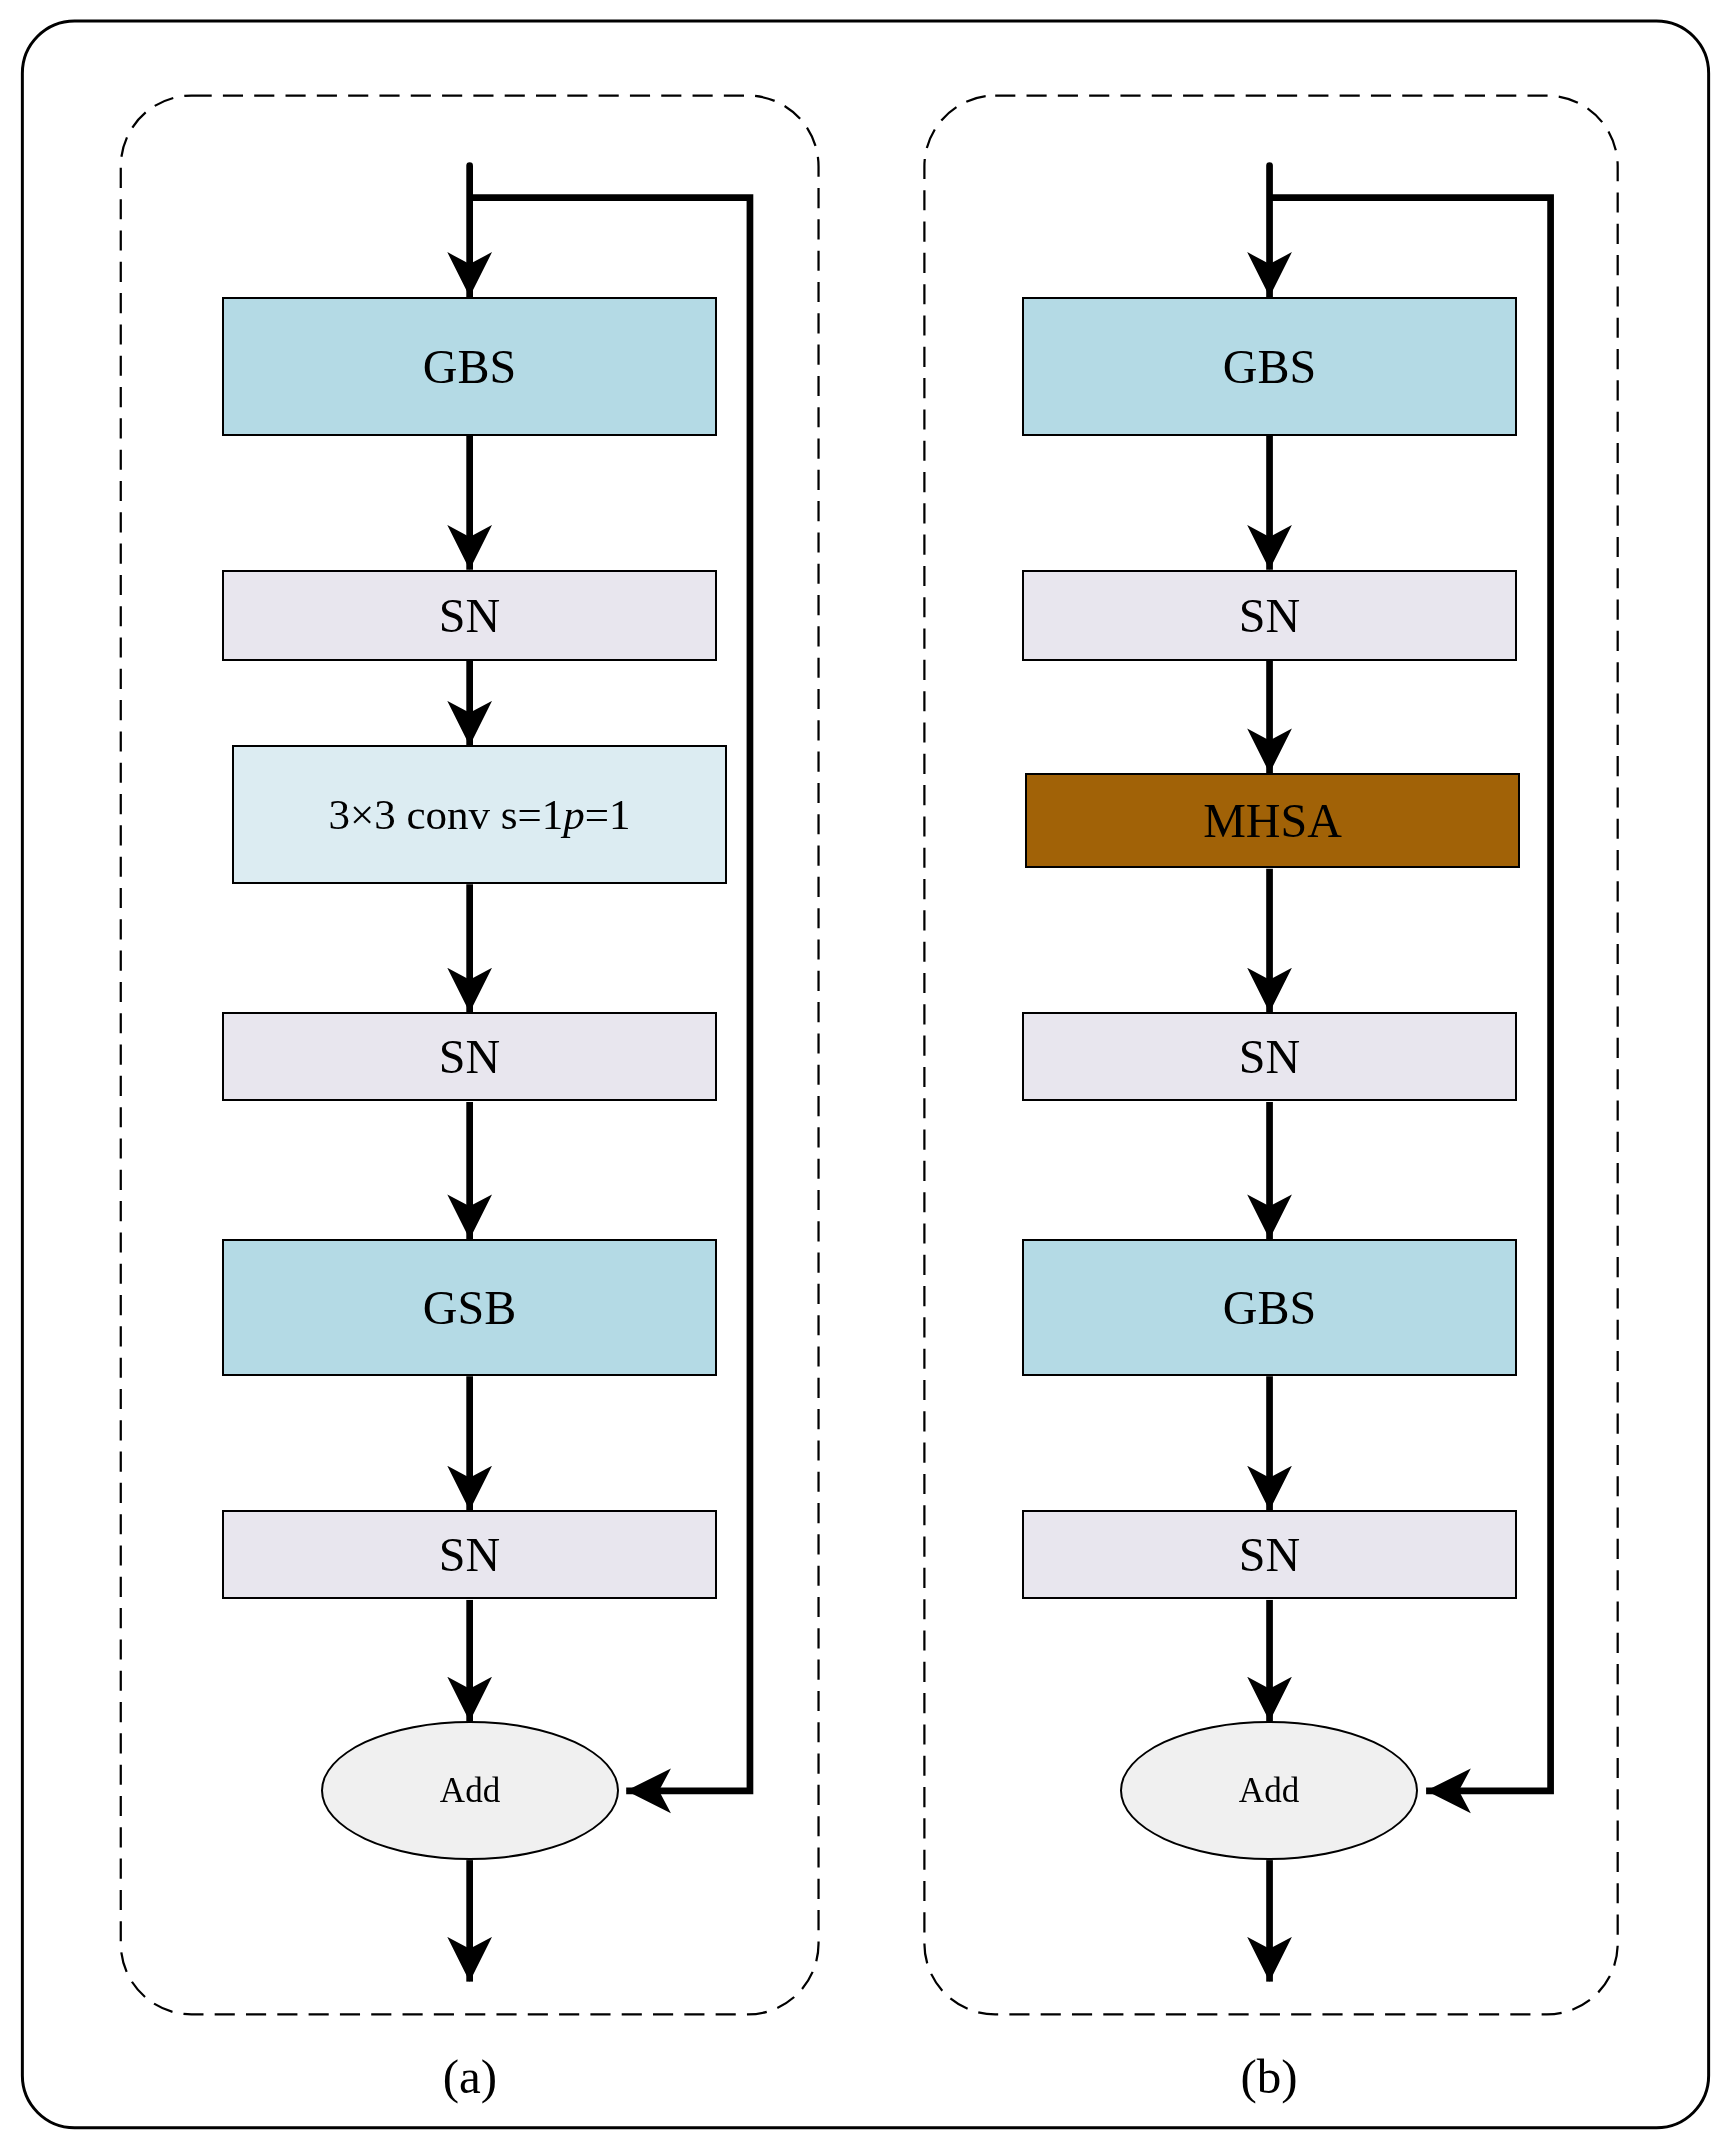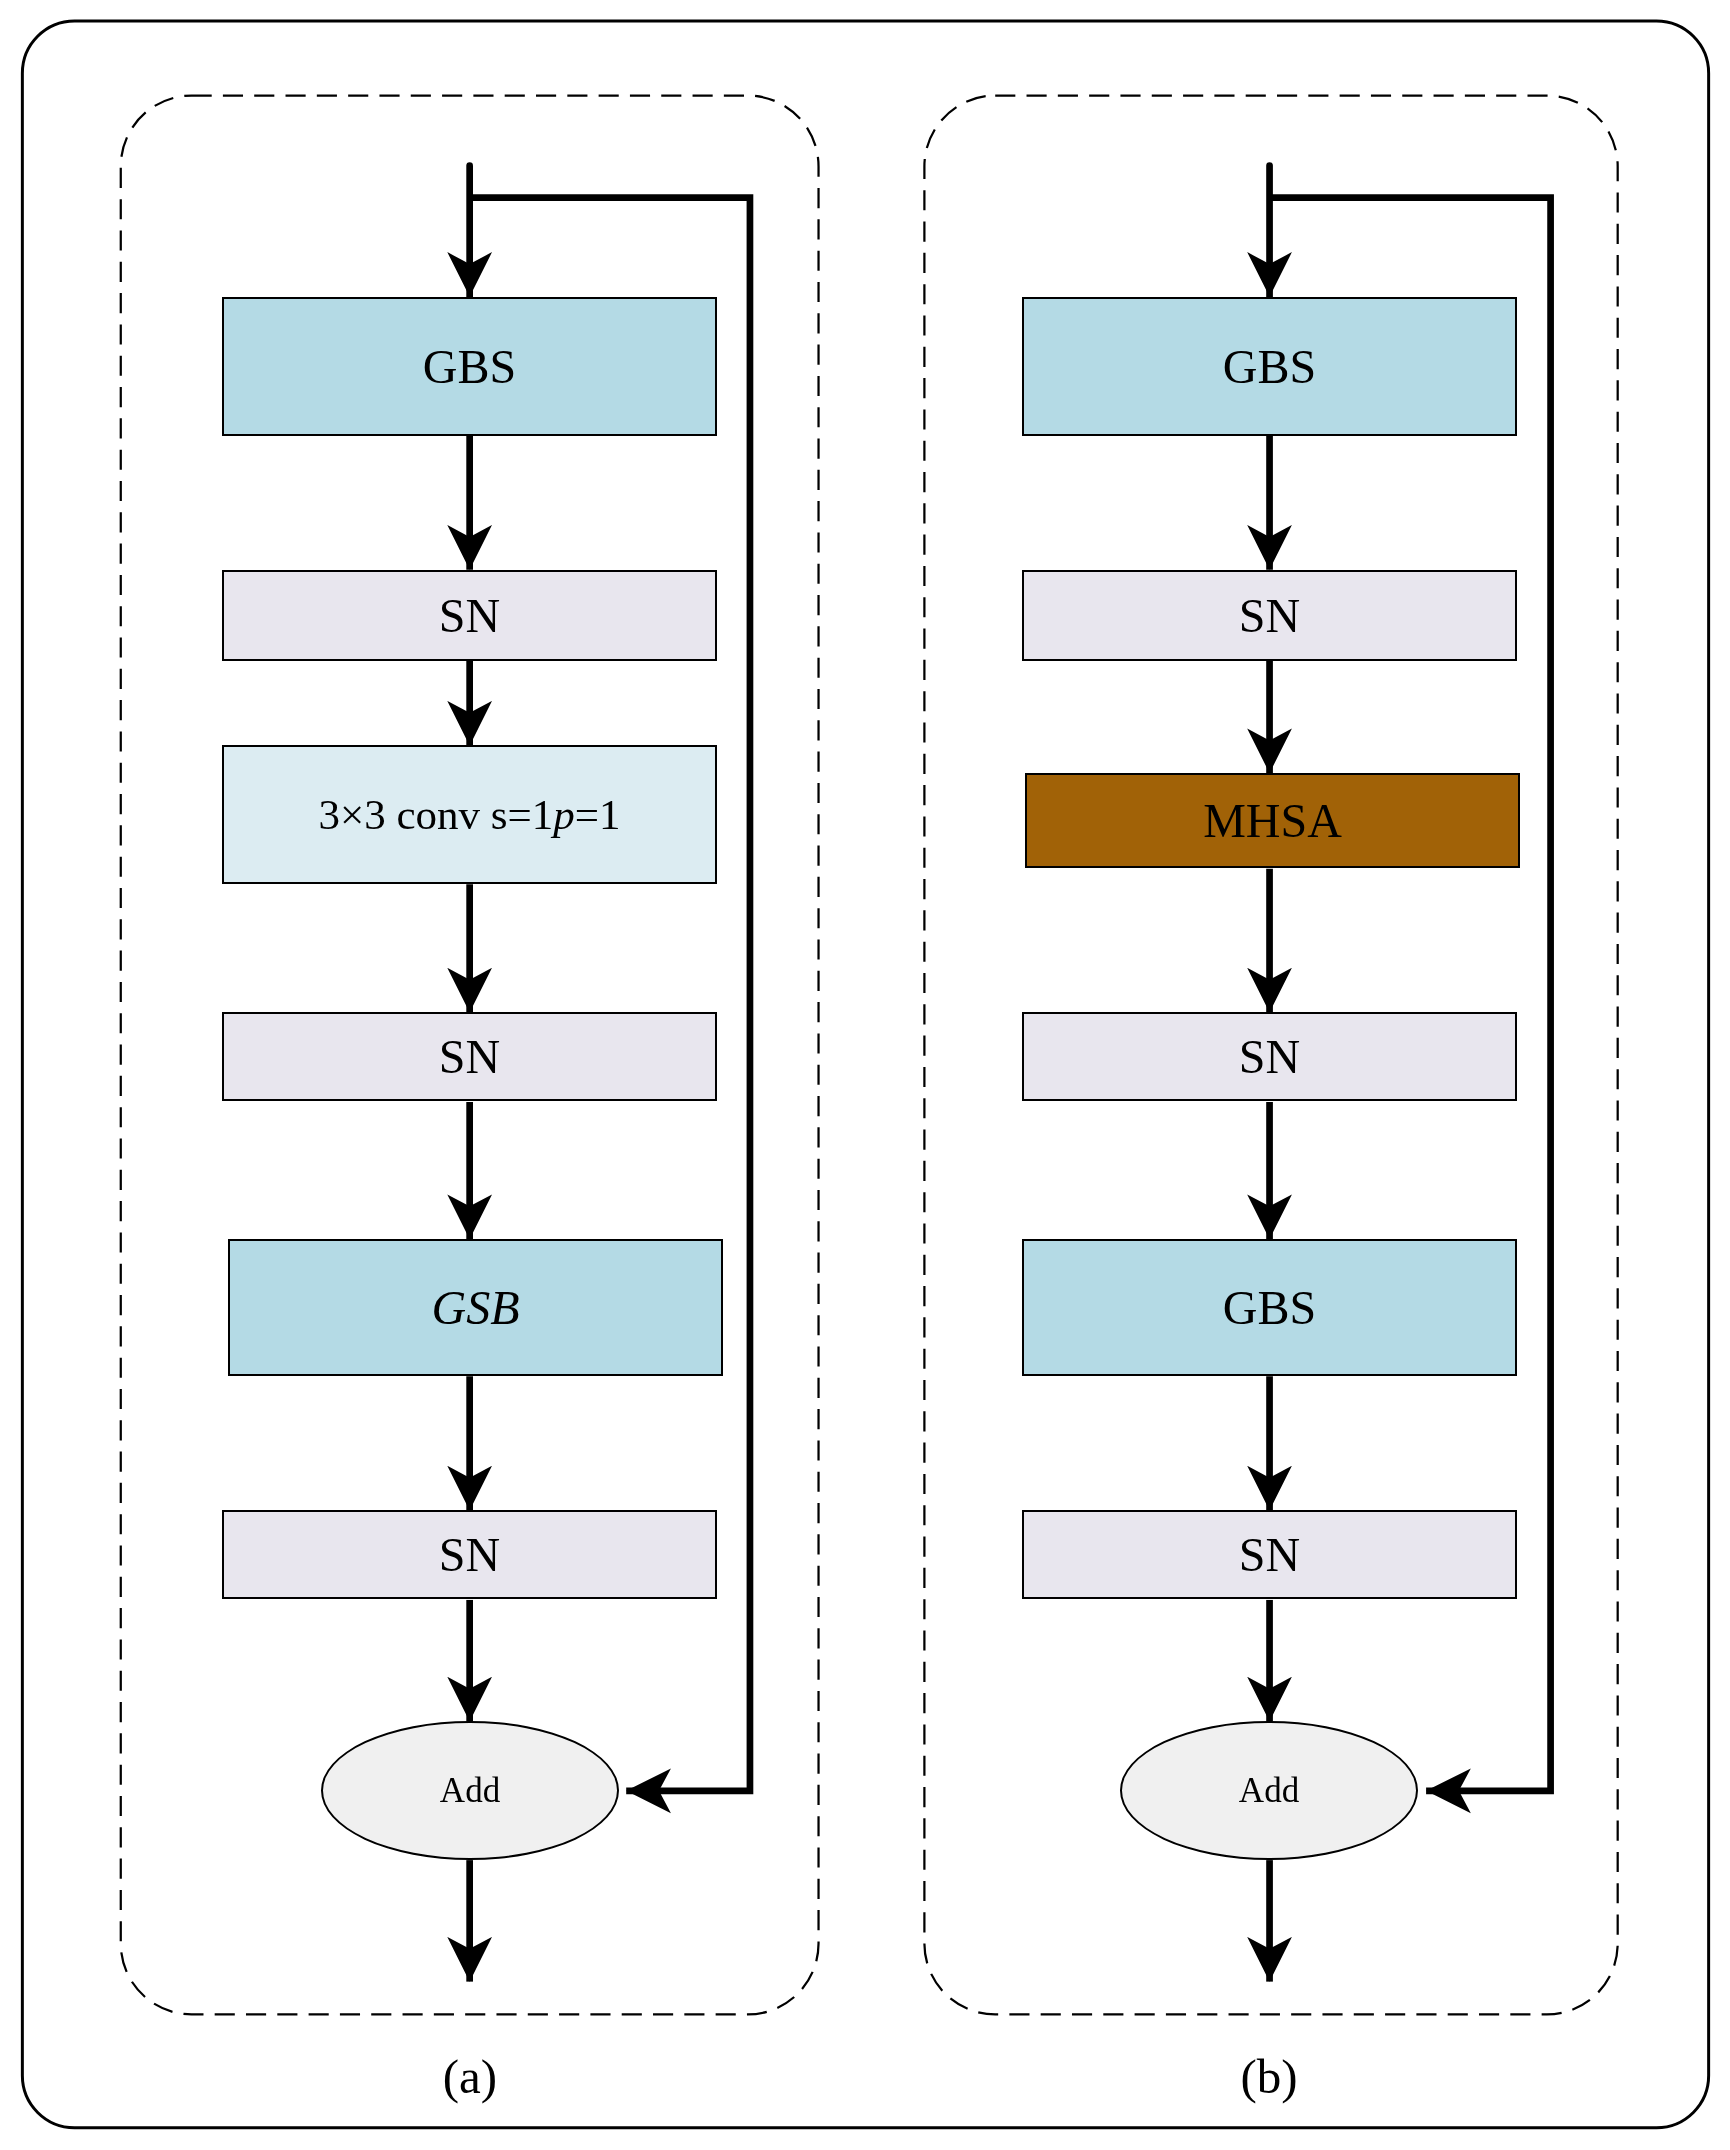--- a/index.html
+++ b/index.html
@@ -80,27 +80,27 @@
     <path class="shaft" d="M1703 886 V1037" marker-end="url(#ah)"></path>
     <path class="shaft" d="M1703 1165 V1358" marker-end="url(#ah)"></path>
     <path class="shaft" d="M1703 1478 V1662" marker-end="url(#ah)"></path>
     <path class="shaft" d="M1703 1846 V2026" marker-end="url(#ah)"></path>
     <path class="shaft" d="M1703 2146 V2309" marker-end="url(#ah)"></path>
     <path class="shaft" d="M1703 2495 V2658" marker-end="url(#ah)"></path>
   </svg>
 
   <div class="node" style="left: 222px; top: 297px; width: 495px; height: 139px; background: rgb(180, 218, 229);">GBS</div>
   <div class="node" style="left: 222px; top: 570px; width: 495px; height: 91px; background: rgb(232, 230, 238);">SN</div>
-  <div class="node conv" style="left: 222px; top: 745px; width: 495px; height: 139px; background: rgb(220, 236, 242);">
+  <div class="node conv" style="left: 232px; top: 745px; width: 495px; height: 139px; background: rgb(220, 236, 242);">
       <span>3×3 conv s=1 </span>
       <i>p</i>
       <span>=1</span>
     </div>
   <div class="node" style="left: 222px; top: 1012px; width: 495px; height: 89px; background: rgb(232, 230, 238);">SN</div>
-  <div class="node" style="left: 228px; top: 1239px; width: 495px; height: 137px; background: rgb(180, 218, 229); font-style: italic;">GSB</div>
+  <div class="node" style="left: 222px; top: 1239px; width: 495px; height: 137px; background: rgb(180, 218, 229);">GSB</div>
   <div class="node" style="left: 222px; top: 1510px; width: 495px; height: 89px; background: rgb(232, 230, 238);">SN</div>
   <div class="node ellipse" style="left: 321px; top: 1721px; width: 298px; height: 139px; background: rgb(240, 240, 240);">Add</div>
   <div class="caption" style="left:321px; top:2052px;">(a)</div>
 
   <div class="node" style="left: 1022px; top: 297px; width: 495px; height: 139px; background: rgb(180, 218, 229);">GBS</div>
   <div class="node" style="left: 1022px; top: 570px; width: 495px; height: 91px; background: rgb(232, 230, 238);">SN</div>
   <div class="node" style="left: 1025px; top: 773px; width: 495px; height: 95px; background: #a16207;">MHSA</div>
   <div class="node" style="left: 1022px; top: 1012px; width: 495px; height: 89px; background: rgb(232, 230, 238);">SN</div>
   <div class="node" style="left: 1022px; top: 1239px; width: 495px; height: 137px; background: rgb(180, 218, 229);">GBS</div>
   <div class="node" style="left: 1022px; top: 1510px; width: 495px; height: 89px; background: rgb(232, 230, 238);">SN</div>

